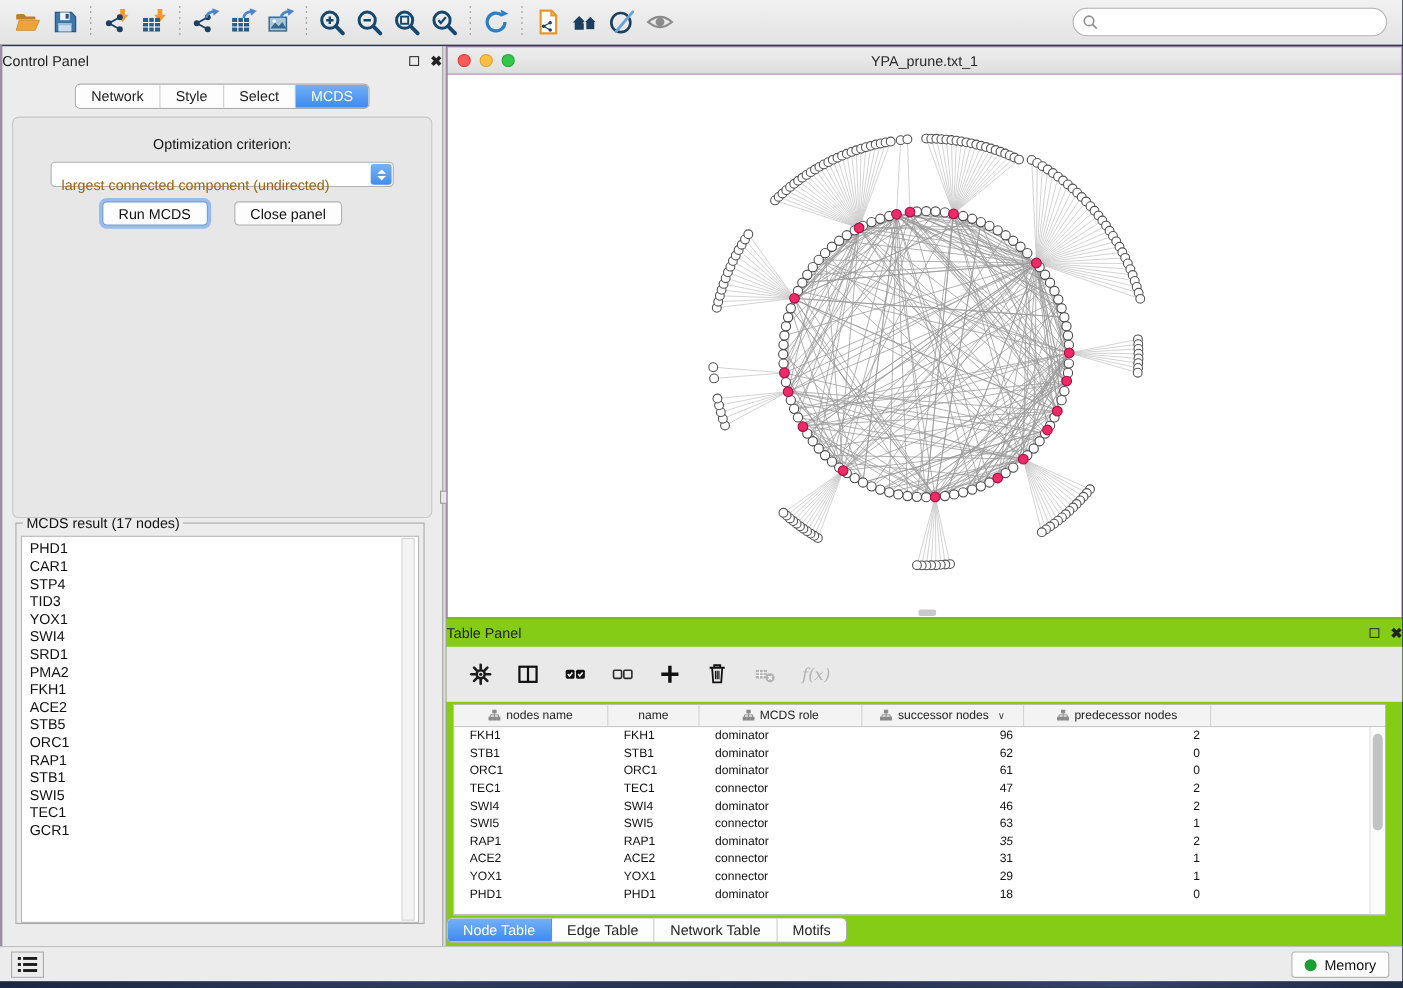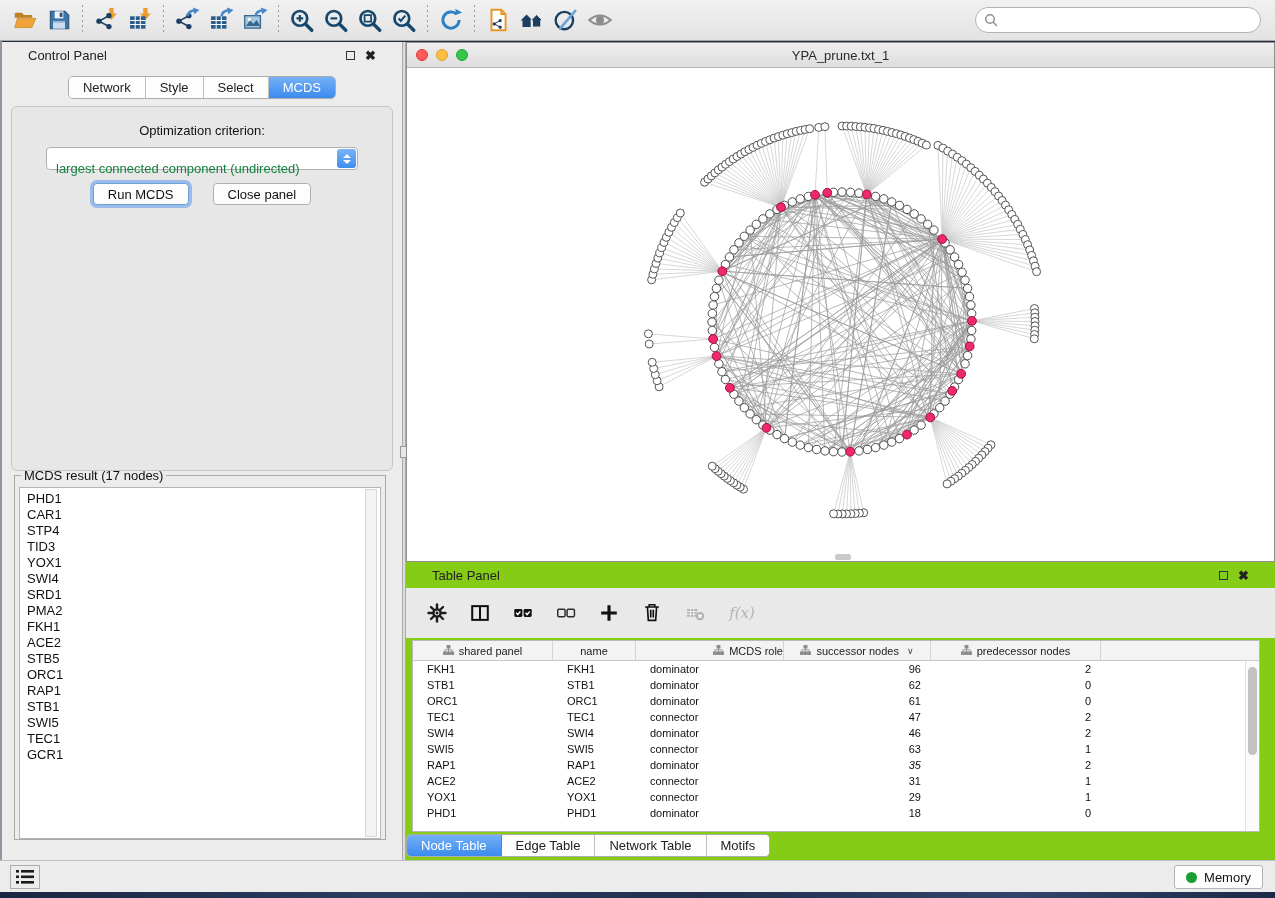--- a/index.html
+++ b/index.html
@@ -18,34 +18,34 @@
     background:#fff; padding:0 10px 0 28px; font-size:13px; outline:none; font-family:inherit; }
   .search-glyph { position:absolute; left:9px; top:6px; }
 
   
   .desktop-left { position:absolute; left:0; top:41px; width:2px; height:851px; background:#9a91a2; }
   .desktop-bottom { position:absolute; left:0; top:892px; width:1275px; height:6px;
     background:linear-gradient(90deg,#1a2742,#2c3d60 30%,#22304e 55%,#33446a 80%,#1c2a46); }
 
   
   .control-panel { position:absolute; left:2px; top:42px; width:400px; height:818px; background:#ececec; }
-  .panel-titlebar { height:26px; display:flex; align-items:center; padding:0 26px; font-size:13px; color:#222; }
+  .panel-titlebar { height:26px; display:flex; align-items:center; padding:0 0; font-size:13px; color:#222; }
   .panel-titlebar .spacer { flex:1; }
   .mini-float { width:9px; height:9px; border:1.5px solid #333; margin-right:10px; }
   .mini-close { font-size:13px; font-weight:bold; color:#222; line-height:1; }
   .seg-bar { display:flex; justify-content:center; margin-top:8px; }
   .seg { display:inline-flex; border:1px solid #acacac; border-radius:5px; overflow:hidden; background:#fff; }
   .seg .tab { padding:3px 14px; font-size:13px; color:#222; border-right:1px solid #bfbfbf; background:#fdfdfd; cursor:default; }
   .seg .tab:last-child { border-right:none; }
   .seg .tab.active { background:linear-gradient(#74b0f7,#3b8bee); color:#fff; border-right-color:#3b8bee; }
   .cp-card { margin:7px 9px 0 9px; height:365px; background:#e7e7e7; border:1px solid #c6c6c6; border-radius:6px; padding-top:16px; }
   .opt-label { text-align:center; font-size:13px; color:#111; }
   .select-box { margin:9px auto 0 auto; width:312px; height:23px; background:#fff; border:1px solid #b0b0b0;
     border-radius:4px; display:flex; align-items:center; position:relative; }
-  .select-box .val { flex:1; font-size:13px; padding-left:9px; color:#15803d; white-space:nowrap;margin-top:20px; }
+  .select-box .val { flex:1; font-size:13px; padding-left:9px; color:#a16207; white-space:nowrap;margin-top:20px; }
   .stepper { width:19px; height:19px; margin-right:1px; border-radius:3px; background:linear-gradient(#7ab3f8,#3f8def);
     display:flex; flex-direction:column; align-items:center; justify-content:center; gap:2px; }
   .stepper i { width:0; height:0; border-left:4px solid transparent; border-right:4px solid transparent; }
   .stepper .up { border-bottom:4px solid #fff; }
   .stepper .dn { border-top:4px solid #fff; }
   .btn-row { display:flex; justify-content:center; gap:24px; margin-top:13px; }
   .mac-btn { height:22px; padding:0 14px; background:#fdfdfd; border:1px solid #b0b0b0; border-radius:4px;
     font-size:13px; color:#111; font-family:inherit; }
   .mac-btn.focused { box-shadow:0 0 0 3px rgba(110,165,235,.65); border-color:#6ea0d8; }
   fieldset.mcds { position:absolute; left:12px; top:426px; width:372px; height:372px;
@@ -1042,26 +1042,26 @@
         <div class="th" style="width: 140px;">
           <svg width="11" height="11" viewBox="0 0 12 12">
             <g fill="#8a8a8a" stroke="#8a8a8a">
               <rect x="4.4" y="0.5" width="3.2" height="2.8"></rect>
               <rect x="0.4" y="7.6" width="3.2" height="2.8"></rect>
               <rect x="4.4" y="7.6" width="3.2" height="2.8"></rect>
               <rect x="8.4" y="7.6" width="3.2" height="2.8"></rect>
               <path d="M6 3.3 v2 M2 7.6 v-2.3 h8 v2.3 M6 5.3 v2.3" fill="none" stroke-width="0.9"></path>
             </g>
           </svg>
-          <span>shared panel</span>
+          <span>nodes name</span>
         </div>
         <div class="th" style="width: 83px;">
           <span>name</span>
         </div>
-        <div class="th" style="width: 148px; justify-content: flex-end;">
+        <div class="th" style="width: 148px;">
           <svg width="11" height="11" viewBox="0 0 12 12">
             <g fill="#8a8a8a" stroke="#8a8a8a">
               <rect x="4.4" y="0.5" width="3.2" height="2.8"></rect>
               <rect x="0.4" y="7.6" width="3.2" height="2.8"></rect>
               <rect x="4.4" y="7.6" width="3.2" height="2.8"></rect>
               <rect x="8.4" y="7.6" width="3.2" height="2.8"></rect>
               <path d="M6 3.3 v2 M2 7.6 v-2.3 h8 v2.3 M6 5.3 v2.3" fill="none" stroke-width="0.9"></path>
             </g>
           </svg>
           <span>MCDS role</span>

